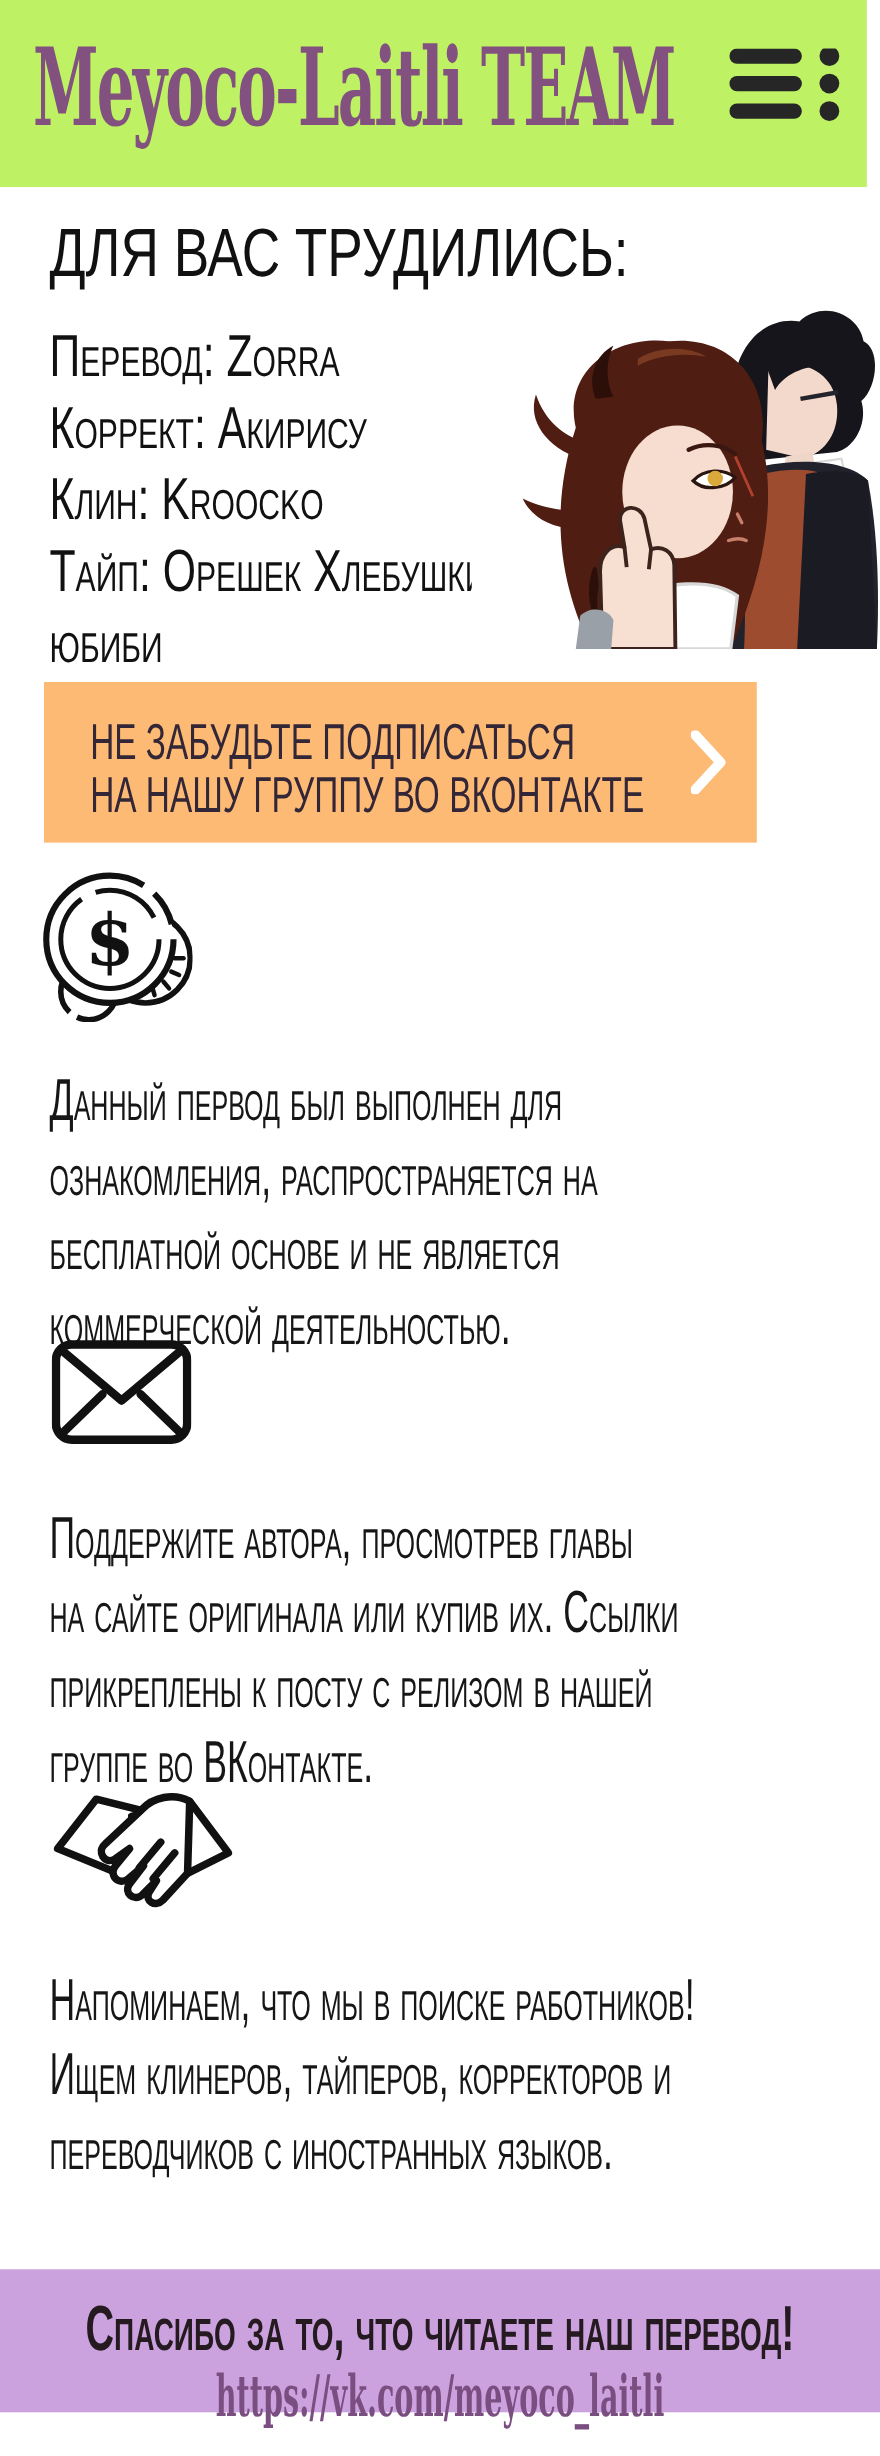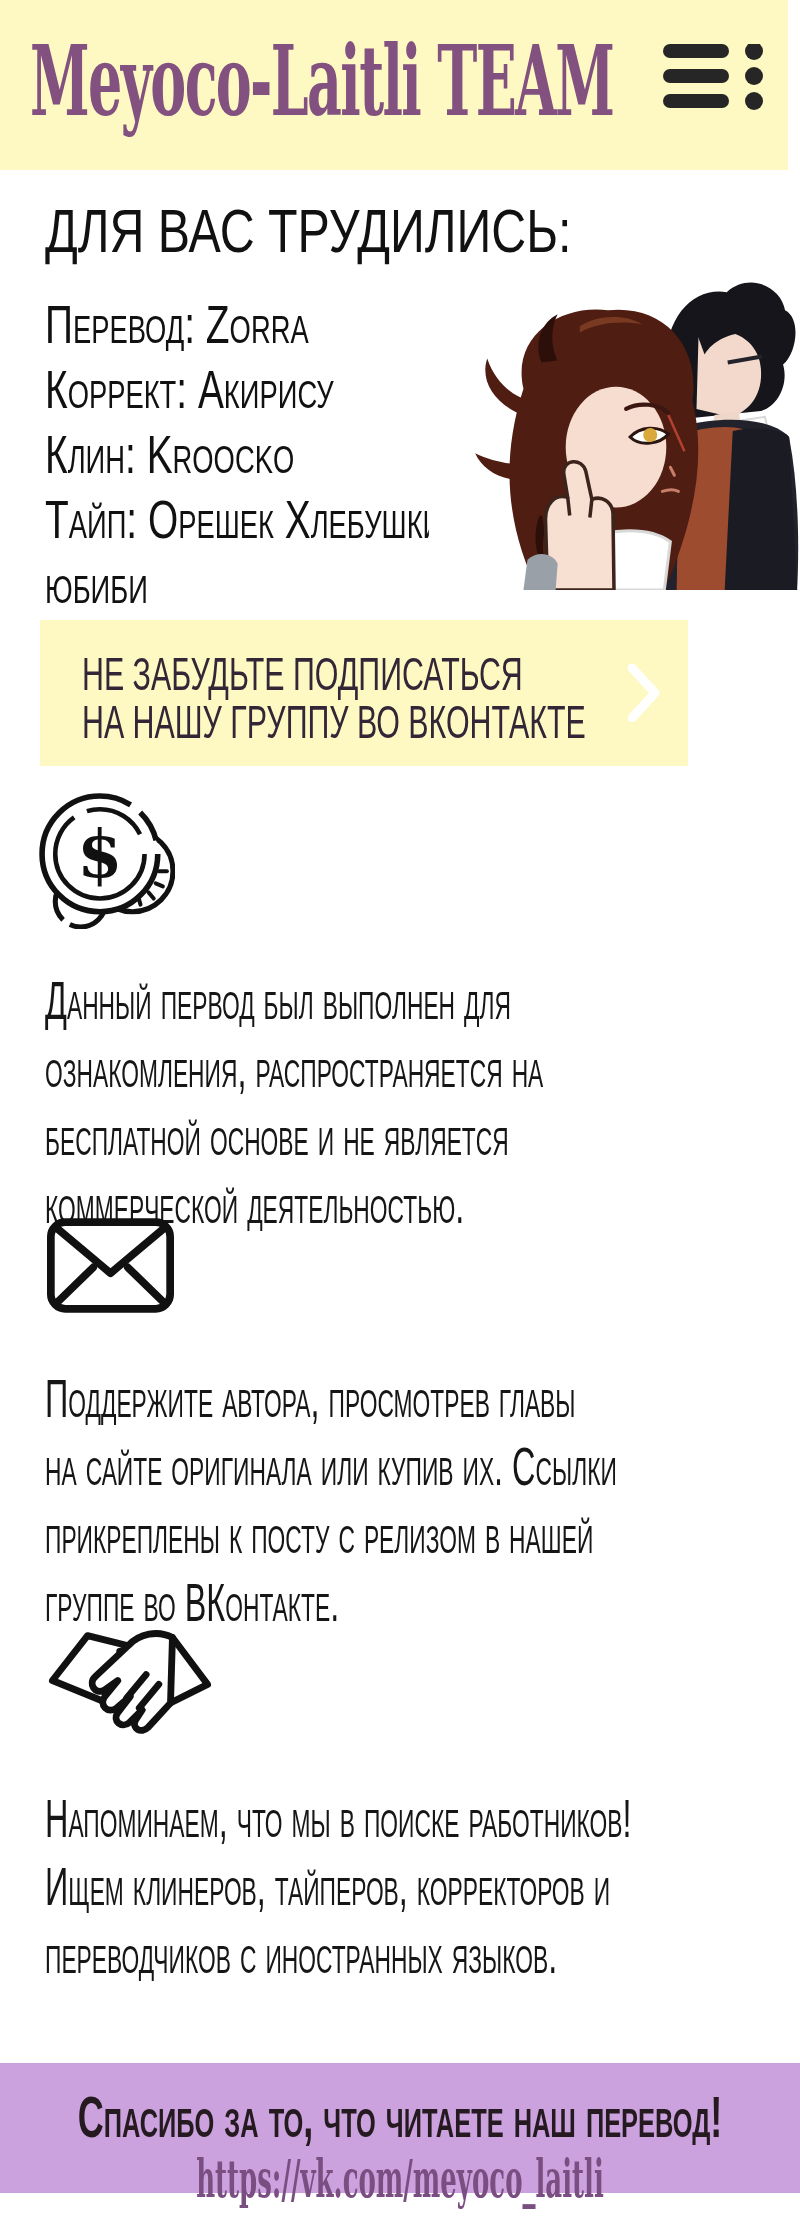--- a/index.html
+++ b/index.html
@@ -3,35 +3,35 @@
 <meta charset="utf-8">
 <style>
   html,body{margin:0;padding:0;background:#fff;}
   .page{position:relative;width:800px;height:2233px;background:#ffffff;overflow:hidden;
         font-family:"Liberation Sans",sans-serif;color:#1c1c1c;}
   .abs{position:absolute;}
   .sc{font-variant:small-caps;}
   .nw{white-space:nowrap;}
 
   
-  .header{left:0;top:0;width:788px;height:170px;background:#fef9c3;}
+  .header{left:0;top:0;width:788px;height:170px;background:#bef264;}
   .team-title{left:30px;top:30px;font-family:"DejaVu Serif",serif;font-weight:bold;
               font-size:98px;line-height:1.05;color:#82517f;white-space:nowrap;
               transform:scaleX(0.55);transform-origin:left top;letter-spacing:-3px;}
   .menu-btn{left:663px;top:44px;width:102px;height:66px;cursor:pointer;background:none;border:0;padding:0;}
 
   
   .credits-heading{left:45px;top:200px;font-size:62px;line-height:1;color:#111;
                    transform:scaleX(0.78);transform-origin:left top;white-space:nowrap;}
   .credits-list{left:45px;top:292px;width:960px;font-size:54px;line-height:65px;color:#111;
                 transform:scaleX(0.72);transform-origin:left top;}
   .illustration{left:428px;top:266px;width:372px;height:324px;}
 
   
-  .banner{left:40px;top:620px;width:648px;height:146px;background:#fef9c3;cursor:pointer;}
+  .banner{left:40px;top:620px;width:648px;height:146px;background:#fdba74;cursor:pointer;}
   .banner-text{left:42px;top:30px;font-size:46px;line-height:48px;color:#332637;
                transform:scaleX(0.66);transform-origin:left top;width:900px;}
   .banner-chevron{right:28px;top:44px;}
 
   
   .para{width:1000px;font-size:54px;line-height:68px;color:#161616;
         transform:scaleX(0.60);transform-origin:left top;}
   .p1{left:45px;top:966px;}
   .p2{left:45px;top:1364px;}
   .p3{left:45px;top:1784px;}

